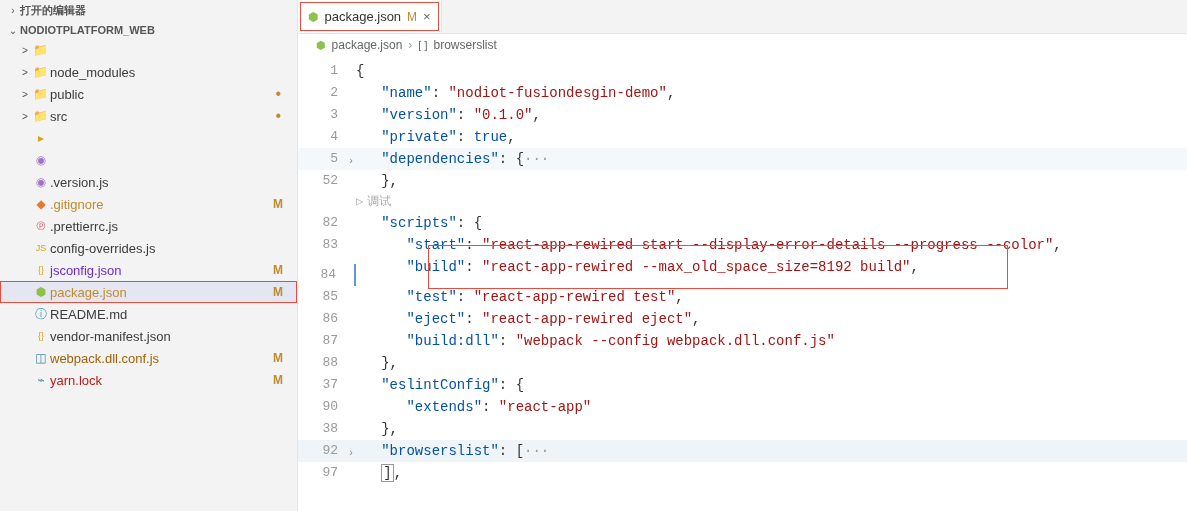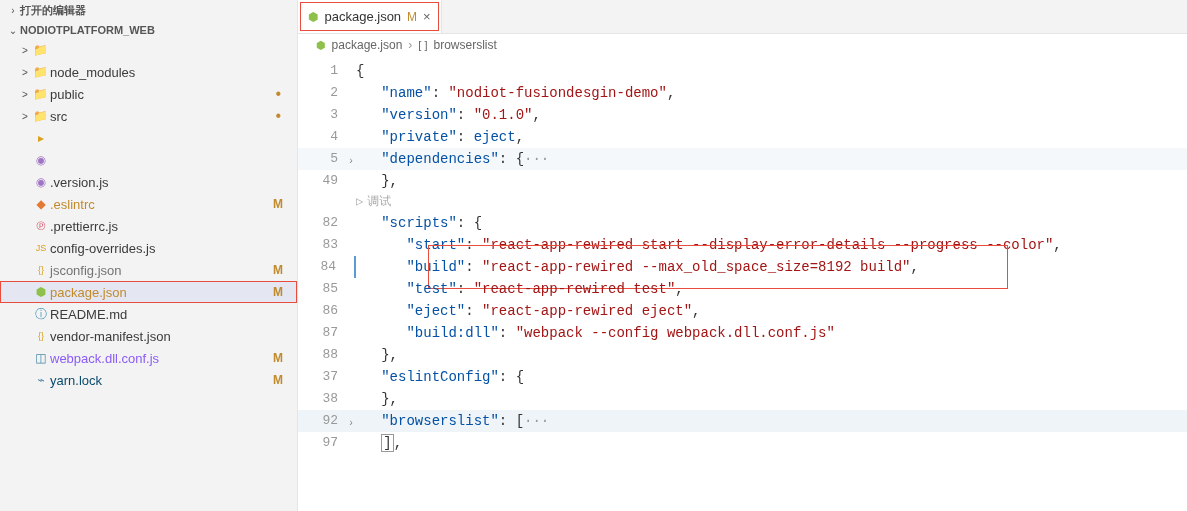--- a/index.html
+++ b/index.html
@@ -107,40 +107,40 @@
       <div class="tree-row">
         <span class="tree-indent" style="width: 18px;"></span>
         <span class="tree-chev"></span>
         <span class="tree-icon file-purple">◉</span>
         <span class="tree-label">.version.js</span>
       </div>
       <div class="tree-row">
         <span class="tree-indent" style="width: 18px;"></span>
         <span class="tree-chev"></span>
         <span class="tree-icon file-orange">◆</span>
-        <span class="tree-label" style="color: rgb(192, 139, 46);">.eslintrc</span>
+        <span class="tree-label" style="color: rgb(192, 139, 46);">.gitignore</span>
         <span class="tree-badge">M</span>
       </div>
       <div class="tree-row">
         <span class="tree-indent" style="width: 18px;"></span>
         <span class="tree-chev"></span>
         <span class="tree-icon file-pink">℗</span>
         <span class="tree-label">.prettierrc.js</span>
       </div>
       <div class="tree-row">
         <span class="tree-indent" style="width: 18px;"></span>
         <span class="tree-chev"></span>
         <span class="tree-icon file-yellow" style="font-size: 9px;">JS</span>
         <span class="tree-label">config-overrides.js</span>
       </div>
       <div class="tree-row">
         <span class="tree-indent" style="width: 18px;"></span>
         <span class="tree-chev"></span>
         <span class="tree-icon file-yellow" style="font-size: 9px;">{}</span>
-        <span class="tree-label" style="color: #737373;">jsconfig.json</span>
+        <span class="tree-label" style="color: #6d28d9;">jsconfig.json</span>
         <span class="tree-badge">M</span>
       </div>
       <div class="tree-row selected highlighted">
         <span class="tree-indent" style="width: 18px;"></span>
         <span class="tree-chev"></span>
         <span class="tree-icon file-green">⬢</span>
         <span class="tree-label" style="color: rgb(192, 139, 46);">package.json</span>
         <span class="tree-badge">M</span>
       </div>
       <div class="tree-row">
@@ -152,28 +152,28 @@
       <div class="tree-row">
         <span class="tree-indent" style="width: 18px;"></span>
         <span class="tree-chev"></span>
         <span class="tree-icon file-yellow" style="font-size: 9px;">{}</span>
         <span class="tree-label">vendor-manifest.json</span>
       </div>
       <div class="tree-row">
         <span class="tree-indent" style="width: 18px;"></span>
         <span class="tree-chev"></span>
         <span class="tree-icon file-blue">◫</span>
-        <span class="tree-label" style="color: #8b5cf6;">webpack.dll.conf.js</span>
+        <span class="tree-label" style="color: #a16207;">webpack.dll.conf.js</span>
         <span class="tree-badge">M</span>
       </div>
       <div class="tree-row">
         <span class="tree-indent" style="width: 18px;"></span>
         <span class="tree-chev"></span>
         <span class="tree-icon file-blue">⌁</span>
-        <span class="tree-label" style="color: #0c4a6e;">yarn.lock</span>
+        <span class="tree-label" style="color: #b91c1c;">yarn.lock</span>
         <span class="tree-badge">M</span>
       </div>
     </div>
 </div>
 
 <div class="main">
   <div class="tabs">
     <div class="tab highlighted">
       <span class="tab-icon file-green">⬢</span>
       <span class="tab-title">package.json</span>
@@ -196,44 +196,44 @@
       <div class="eline">
         <div class="gutter">2</div>
         <div class="code"><span class="bk">   </span><span class="bl">"name"</span><span class="bk">: </span><span class="rd">"nodiot-fusiondesgin-demo"</span><span class="bk">,</span></div>
       </div>
       <div class="eline">
         <div class="gutter">3</div>
         <div class="code"><span class="bk">   </span><span class="bl">"version"</span><span class="bk">: </span><span class="rd">"0.1.0"</span><span class="bk">,</span></div>
       </div>
       <div class="eline">
         <div class="gutter">4</div>
-        <div class="code"><span class="bk">   </span><span class="bl">"private"</span><span class="bk">: </span><span class="bl">eject</span><span class="bk">,</span></div>
+        <div class="code"><span class="bk">   </span><span class="bl">"private"</span><span class="bk">: </span><span class="bl">true</span><span class="bk">,</span></div>
       </div>
       <div class="eline shade">
         <div class="gutter">5<span class="fold">›</span></div>
         <div class="code"><span class="bk">   </span><span class="bl">"dependencies"</span><span class="bk">: {</span><span class="gy">···</span></div>
       </div>
       <div class="eline">
-        <div class="gutter">49</div>
+        <div class="gutter">52</div>
         <div class="code"><span class="bk">   },</span></div>
       </div>
       <div class="debug-hint">
         <span>▷</span>
         <span>调试</span>
       </div>
       <div class="eline">
         <div class="gutter">82</div>
         <div class="code"><span class="bk">   </span><span class="bl">"scripts"</span><span class="bk">: {</span></div>
       </div>
       <div class="eline">
         <div class="gutter">83</div>
         <div class="code"><span class="bk">      </span><span class="bl">"start"</span><span class="bk">: </span><span class="rd">"react-app-rewired start --display-error-details --progress --color"</span><span class="bk">,</span></div>
       </div>
       <div class="eline">
-        <div class="gutter" style="border-right: 2px solid rgb(90, 155, 212);">84</div>
+        <div class="gutter" style="border-right: 2px solid rgb(90, 155, 212); margin-top: 8px;">84</div>
         <div class="code"><span class="bk">      </span><span class="bl">"build"</span><span class="bk">: </span><span class="rd">"react-app-rewired --max_old_space_size=8192 build"</span><span class="bk">,</span></div>
         <div class="hl-box" style="left: 130px; top: -11px; width: 580px; height: 44px;"></div>
       </div>
       <div class="eline">
         <div class="gutter">85</div>
         <div class="code"><span class="bk">      </span><span class="bl">"test"</span><span class="bk">: </span><span class="rd">"react-app-rewired test"</span><span class="bk">,</span></div>
       </div>
       <div class="eline">
         <div class="gutter">86</div>
         <div class="code"><span class="bk">      </span><span class="bl">"eject"</span><span class="bk">: </span><span class="rd">"react-app-rewired eject"</span><span class="bk">,</span></div>
@@ -242,20 +242,24 @@
         <div class="gutter">87</div>
         <div class="code"><span class="bk">      </span><span class="bl">"build:dll"</span><span class="bk">: </span><span class="rd">"webpack --config webpack.dll.conf.js"</span></div>
       </div>
       <div class="eline">
         <div class="gutter">88</div>
         <div class="code"><span class="bk">   },</span></div>
       </div>
       <div class="eline">
         <div class="gutter">37</div>
         <div class="code"><span class="bk">   </span><span class="bl">"eslintConfig"</span><span class="bk">: {</span></div>
+      </div>
+      <div class="eline">
+        <div class="gutter">90</div>
+        <div class="code"><span class="bk">      </span><span class="bl">"extends"</span><span class="bk">: </span><span class="rd">"react-app"</span></div>
       </div>
       <div class="eline">
         <div class="gutter">38</div>
         <div class="code"><span class="bk">   },</span></div>
       </div>
       <div class="eline shade2">
         <div class="gutter">92<span class="fold">›</span></div>
         <div class="code"><span class="bk">   </span><span class="bl">"browserslist"</span><span class="bk">: [</span><span class="gy">···</span></div>
       </div>
       <div class="eline">

